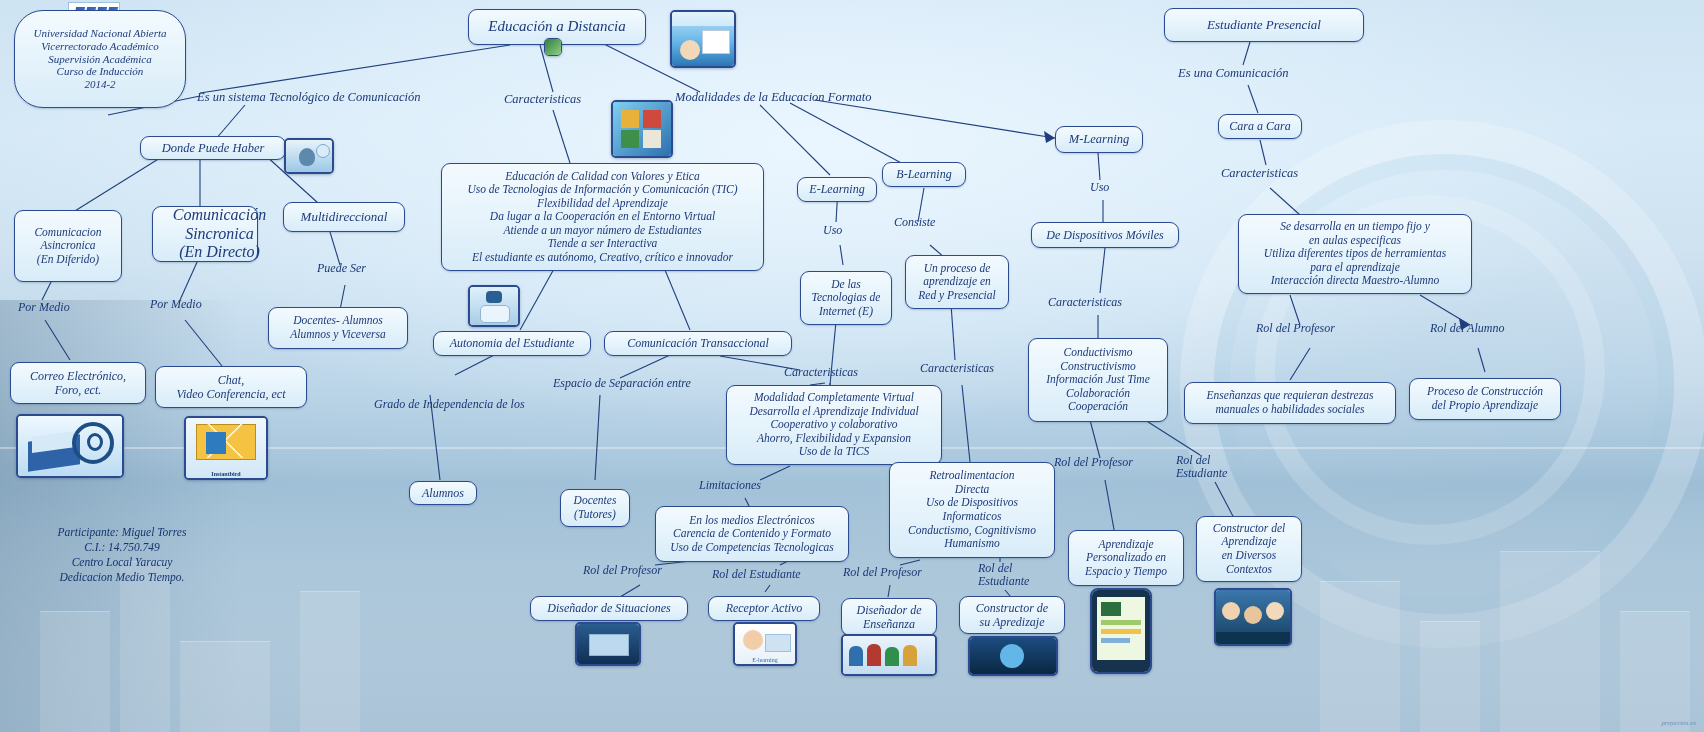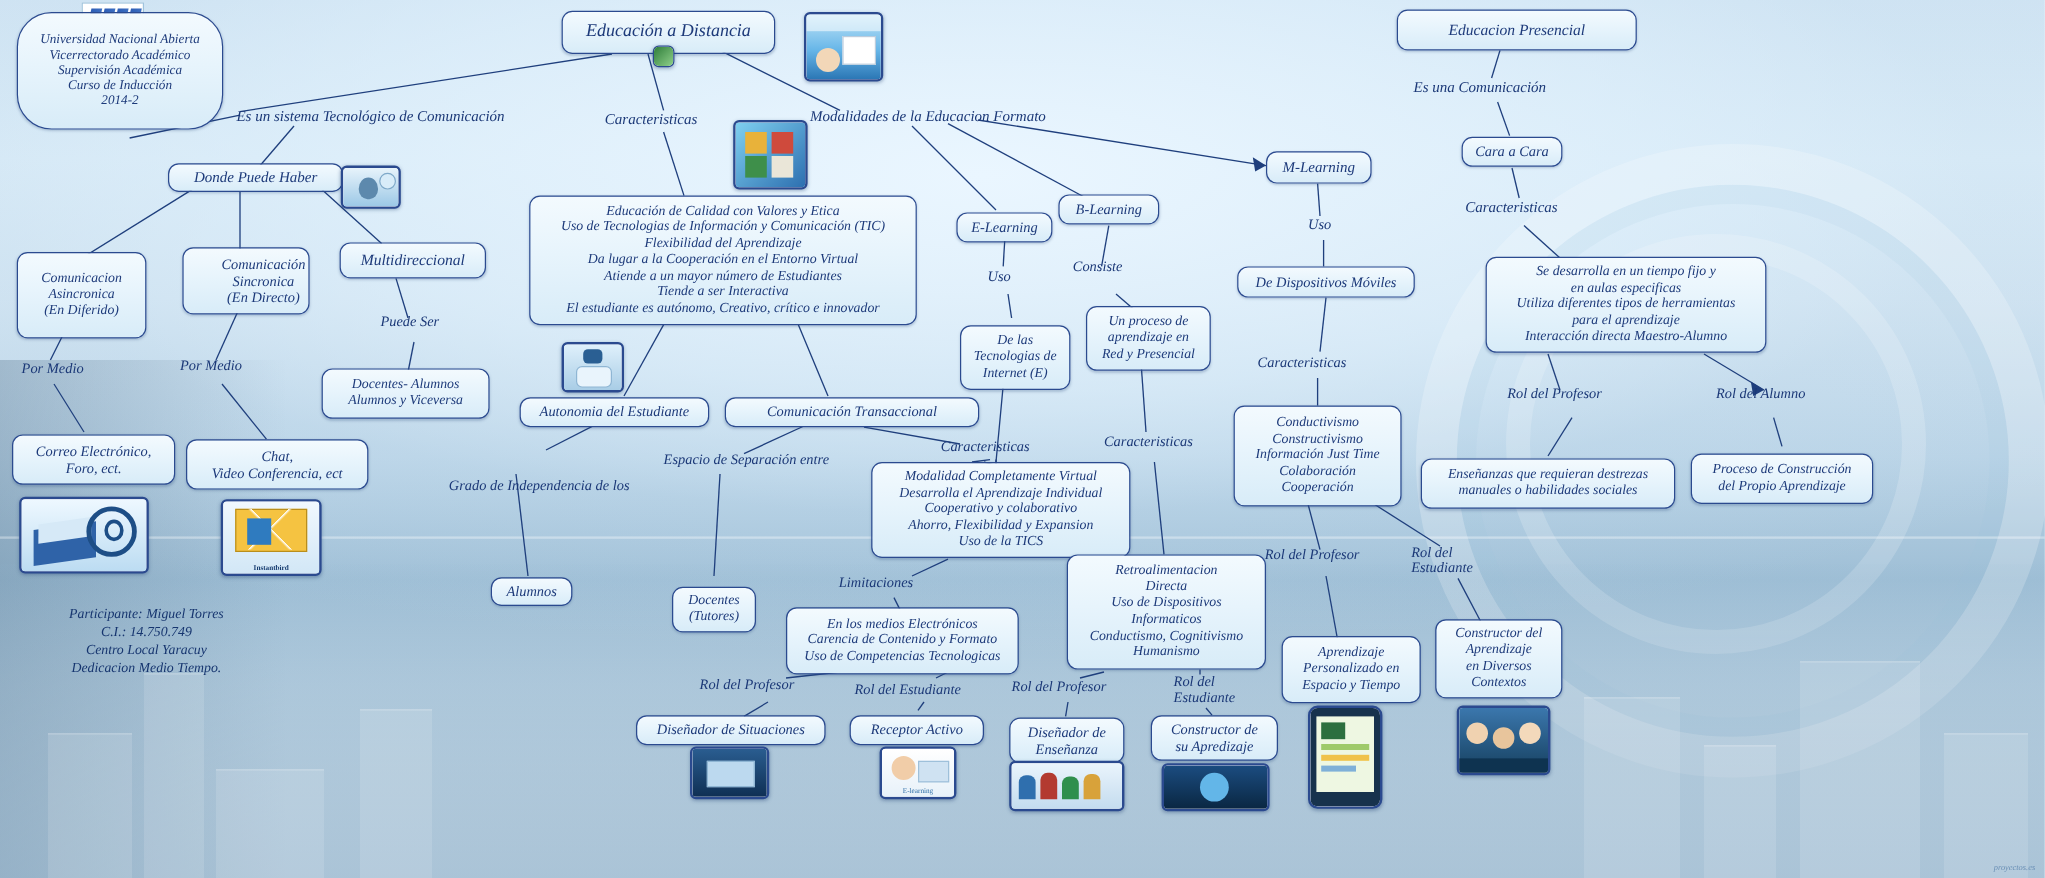--- a/index.html
+++ b/index.html
@@ -53,21 +53,21 @@
   }
   .node.tight{padding:3px 6px;}
   .label{
     position:absolute;
     color:#1b3877;
     font-style:italic;
     white-space:pre;
     line-height:1.15;
   }
   .plain{
-    position:absolute;color:#16356f;font-style:italic;line-height:1.3;text-align:center;
+    position:absolute;color:#16356f;font-style:italic;line-height:1.3;text-align:center;margin-top:20px;
   }
   .imgbox{
     position:absolute;border:2px solid #2b4a8f;border-radius:5px;overflow:hidden;
     box-shadow:0 1px 3px rgba(30,60,110,0.35);
     background:#fff;
   }
   .imgbox .inner{width:100%;height:100%;position:relative;}
   .tiny{font-size:6px;}
   .wm{position:absolute;right:8px;bottom:5px;color:#6a8fb5;font-size:7px;font-style:italic;}
   .logo{position:absolute;}
@@ -212,38 +212,38 @@
 
 <div class="node" style="left:468px;top:9px;width:178px;height:36px;font-size:15px;">
   <span>Educación a Distancia</span>
 </div>
 
 <div class="imgbox" style="left:544px;top:38px;width:16px;height:16px;border-width:1px;">
   <div class="inner" style="background:linear-gradient(135deg,#2f7d3a,#8fd08a);"></div>
 </div>
 
 <div class="node" style="left:1164px;top:8px;width:200px;height:34px;font-size:13px;">
-  <span>Educacion Presencial</span>
+  <span>Estudiante Presencial</span>
 </div>
 
 <div class="node tight" style="left:140px;top:136px;width:146px;height:24px;font-size:12.5px;">
   <span>Donde Puede Haber</span>
 </div>
 
 <div class="node" style="left:283px;top:202px;width:122px;height:30px;font-size:13px;justify-content:center;">
   <span>Multidireccional</span>
 </div>
 
 <div class="node" style="left:14px;top:210px;width:108px;height:72px;font-size:11.5px;white-space:pre-line;">
   <span>Comunicacion
 Asincronica
 (En Diferido)</span>
 </div>
 
-<div class="node" style="left:152px;top:206px;width:106px;height:56px;font-size:12px;white-space:pre-line;padding-left:36px;">
+<div class="node" style="left:152px;top:206px;width:106px;height:56px;font-size:16px;white-space:pre-line;padding-left:36px;">
   <span>Comunicación
 Sincronica
 (En Directo)</span>
 </div>
 
 <div class="node" style="left:268px;top:307px;width:140px;height:42px;font-size:11.5px;white-space:pre-line;">
   <span>Docentes- Alumnos
 Alumnos y Viceversa</span>
 </div>
 
@@ -264,21 +264,21 @@
 Da lugar a la Cooperación en el Entorno Virtual
 Atiende a un mayor número de Estudiantes
 Tiende a ser Interactiva
 El estudiante es autónomo, Creativo, crítico e innovador</span>
 </div>
 
 <div class="node tight" style="left:433px;top:331px;width:158px;height:25px;font-size:12px;">
   <span>Autonomia del Estudiante</span>
 </div>
 
-<div class="node tight" style="left:604px;top:331px;width:212px;height:25px;font-size:12px;">
+<div class="node tight" style="left:604px;top:331px;width:188px;height:25px;font-size:12px;">
   <span>Comunicación Transaccional</span>
 </div>
 
 <div class="node tight" style="left:409px;top:481px;width:68px;height:24px;font-size:12px;">
   <span>Alumnos</span>
 </div>
 
 <div class="node" style="left:560px;top:489px;width:70px;height:38px;font-size:11.5px;white-space:pre-line;">
   <span>Docentes
 (Tutores)</span>

